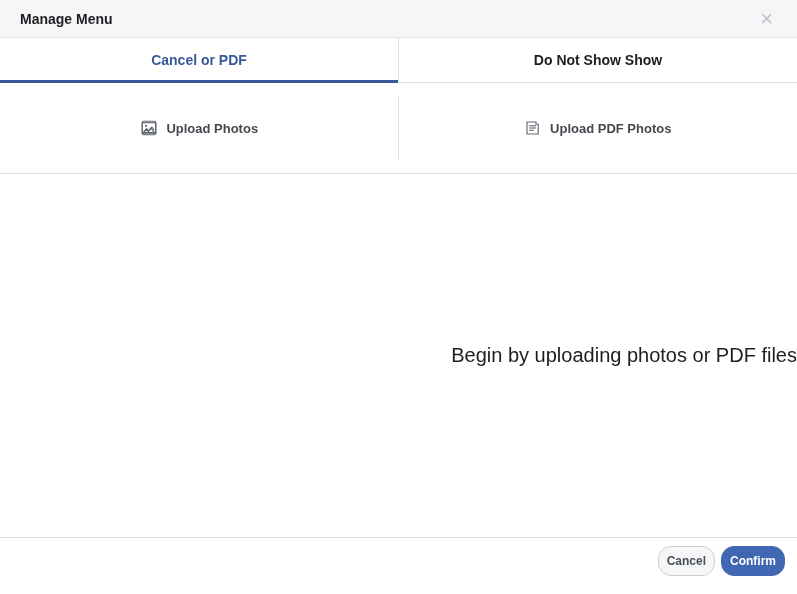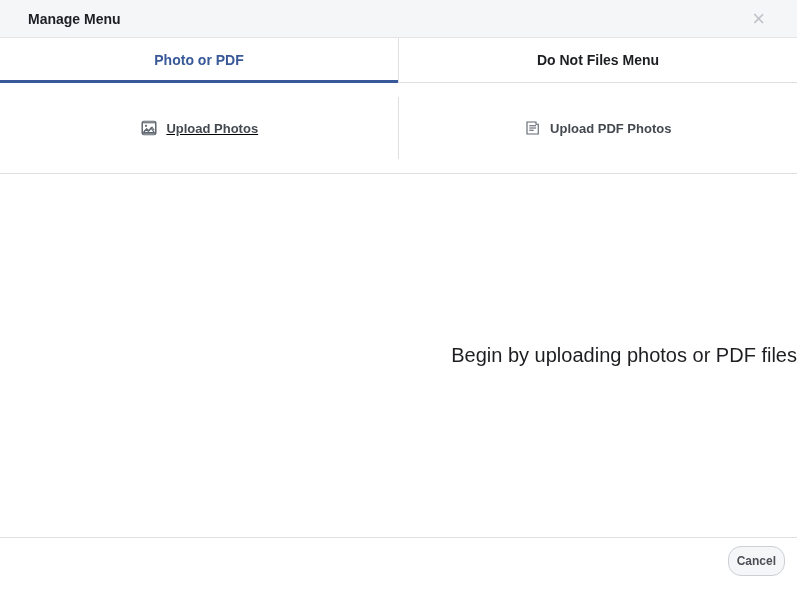--- a/index.html
+++ b/index.html
@@ -10,21 +10,21 @@
     body {
       font-family: Helvetica, Arial, sans-serif;
       background: #fff;
       width: 797px;
       height: 594px;
       overflow: hidden;
     }
     .modal-header {
       background: #f5f6f7;
       border-bottom: 1px solid #e5e5e5;
-      padding: 10px 28px;
+      padding: 10px 20px;
       display: flex;
       justify-content: space-between;
       align-items: center;
       height: 38px;
     }
     .modal-title {
       font-size: 14px;
       font-weight: bold;
       color: #1c1e21;
     }
@@ -75,21 +75,20 @@
       flex: 1;
       display: flex;
       align-items: center;
       justify-content: center;
       padding: 36px 0;
       cursor: pointer;
       gap: 8px;
     }
     .upload-option:first-child {
       position: relative;
-      text-decoration: underline;
     }
     .upload-option:first-child::after {
       content: '';
       position: absolute;
       right: 0;
       top: 14px;
       bottom: 14px;
       width: 1px;
       background: #dddfe2;
     }
@@ -148,24 +147,24 @@
 
 <div class="modal-header">
   <span class="modal-title">Manage Menu</span>
   <button class="close-btn">
     <span>×</span>
   </button>
 </div>
 
 <div class="tabs">
   <div class="tab active">
-    <span>Photo or PDF</span>
+    <span>Cancel or PDF</span>
   </div>
   <div class="tab">
-    <span>Do Not Files Menu</span>
+    <span>Do Not Show Show</span>
   </div>
 </div>
 
 <div class="upload-options">
   <div class="upload-option">
     <span class="icon">
       <svg width="18" height="18" viewBox="0 0 24 24">
         <path d="M21 19V5c0-1.1-.9-2-2-2H5c-1.1 0-2 .9-2 2v14c0 1.1.9 2 2 2h14c1.1 0 2-.9 2-2zM8.5 13.5l2.5 3.01L14.5 12l4.5 6H5l3.5-4.5z" fill="none" stroke="#606770" stroke-width="1.5"></path>
         <rect x="3" y="5" width="18" height="14" fill="none" stroke="#606770" stroke-width="1.5"></rect>
         <circle cx="8" cy="9" r="1.5" fill="#606770"></circle>
@@ -186,13 +185,14 @@
     <span class="upload-label">Upload PDF Photos</span>
   </div>
 </div>
 
 <div class="main-content">
   <div class="empty-message">Begin by uploading photos or PDF files</div>
 </div>
 
 <div class="modal-footer">
   <button class="btn btn-cancel">Cancel</button>
+  <button class="btn btn-confirm">Confirm</button>
 </div>
 
 </body></html>

